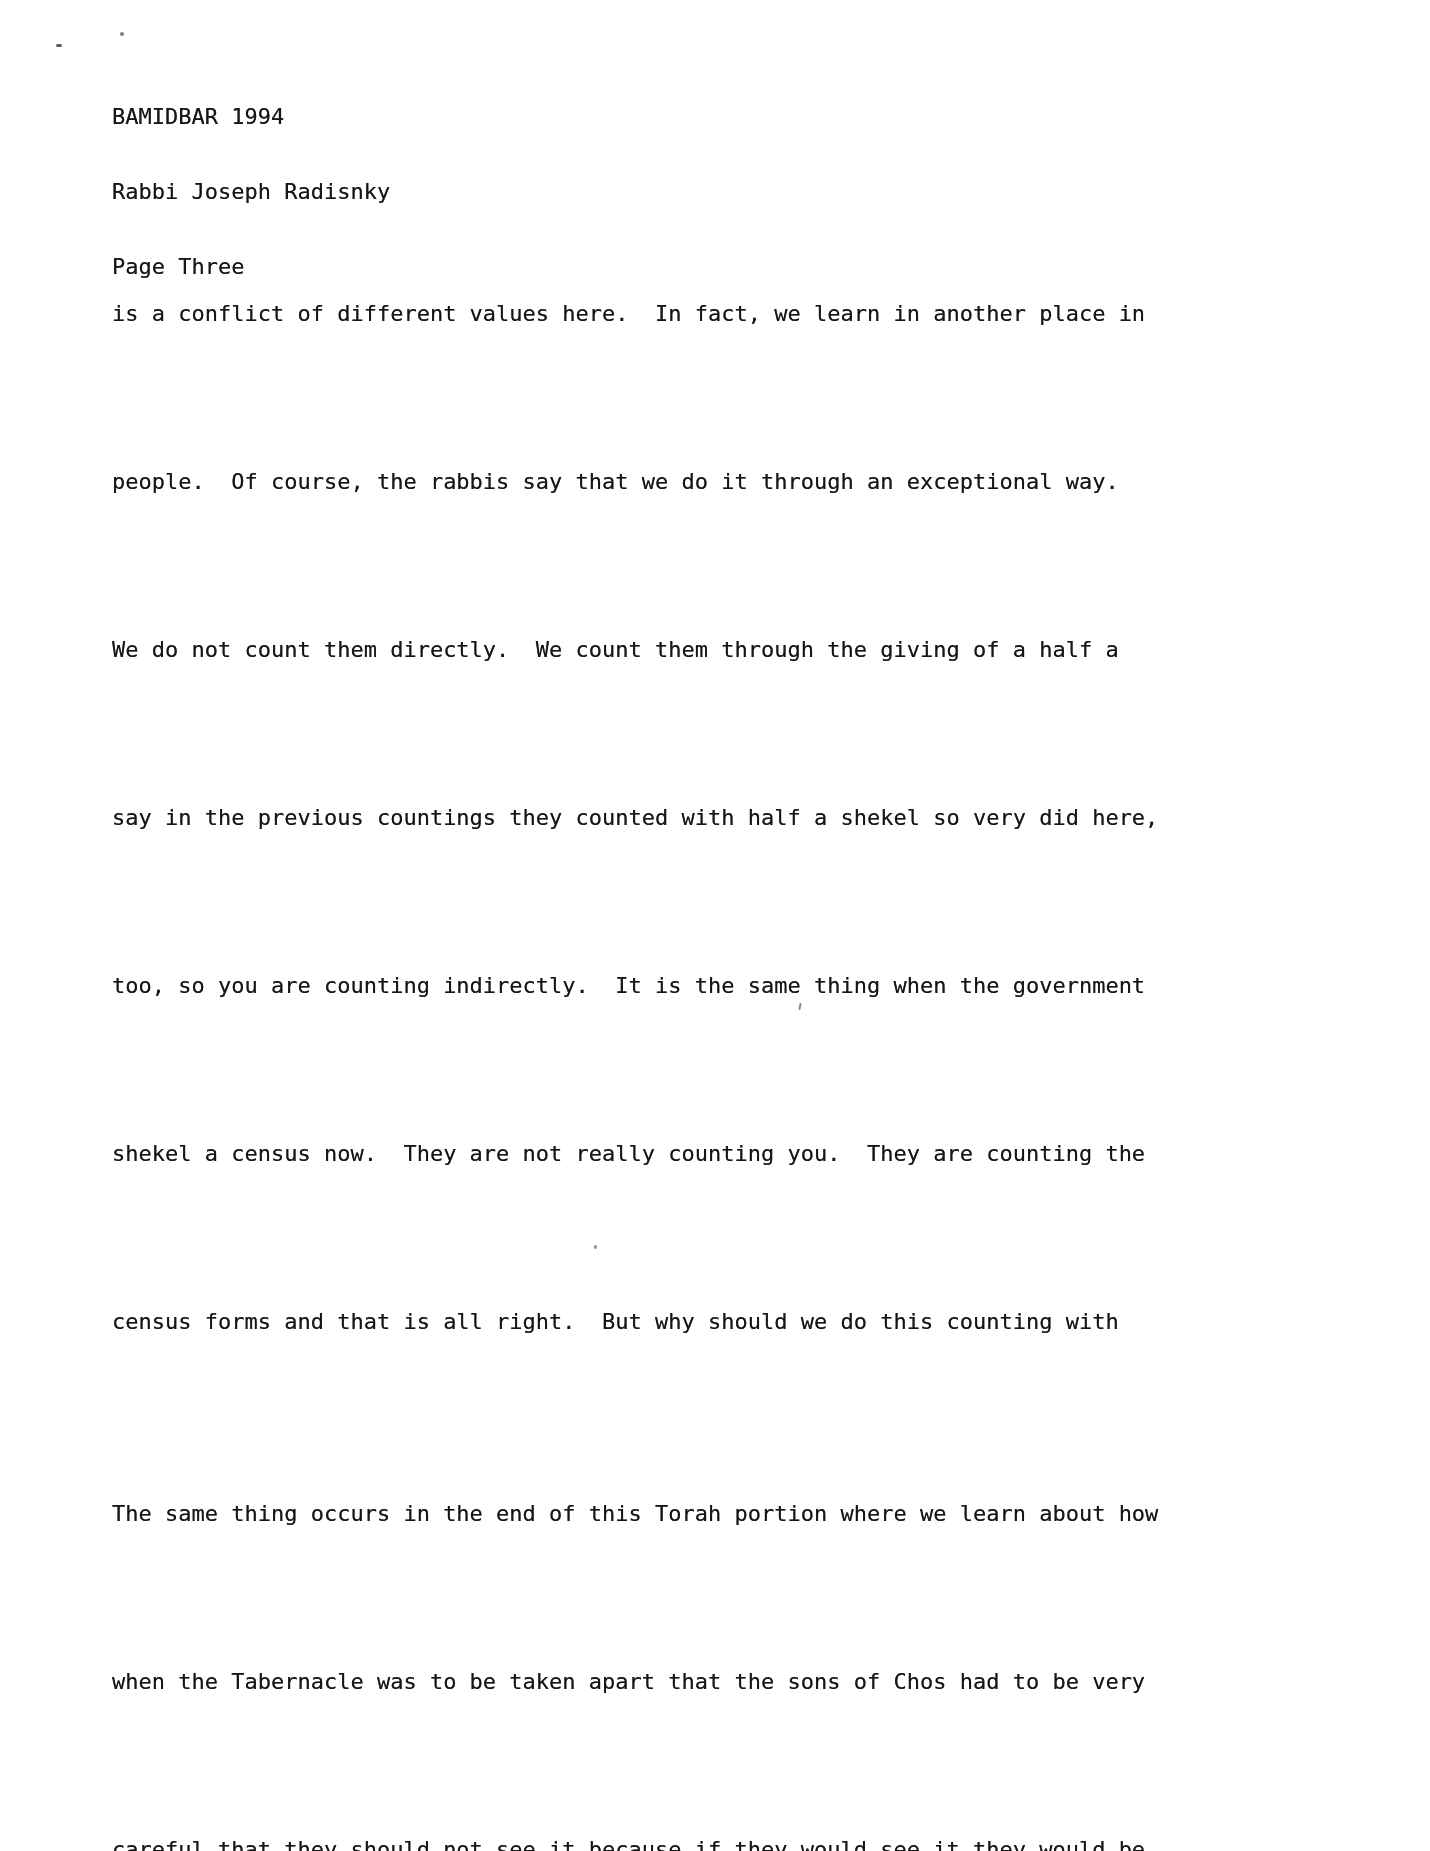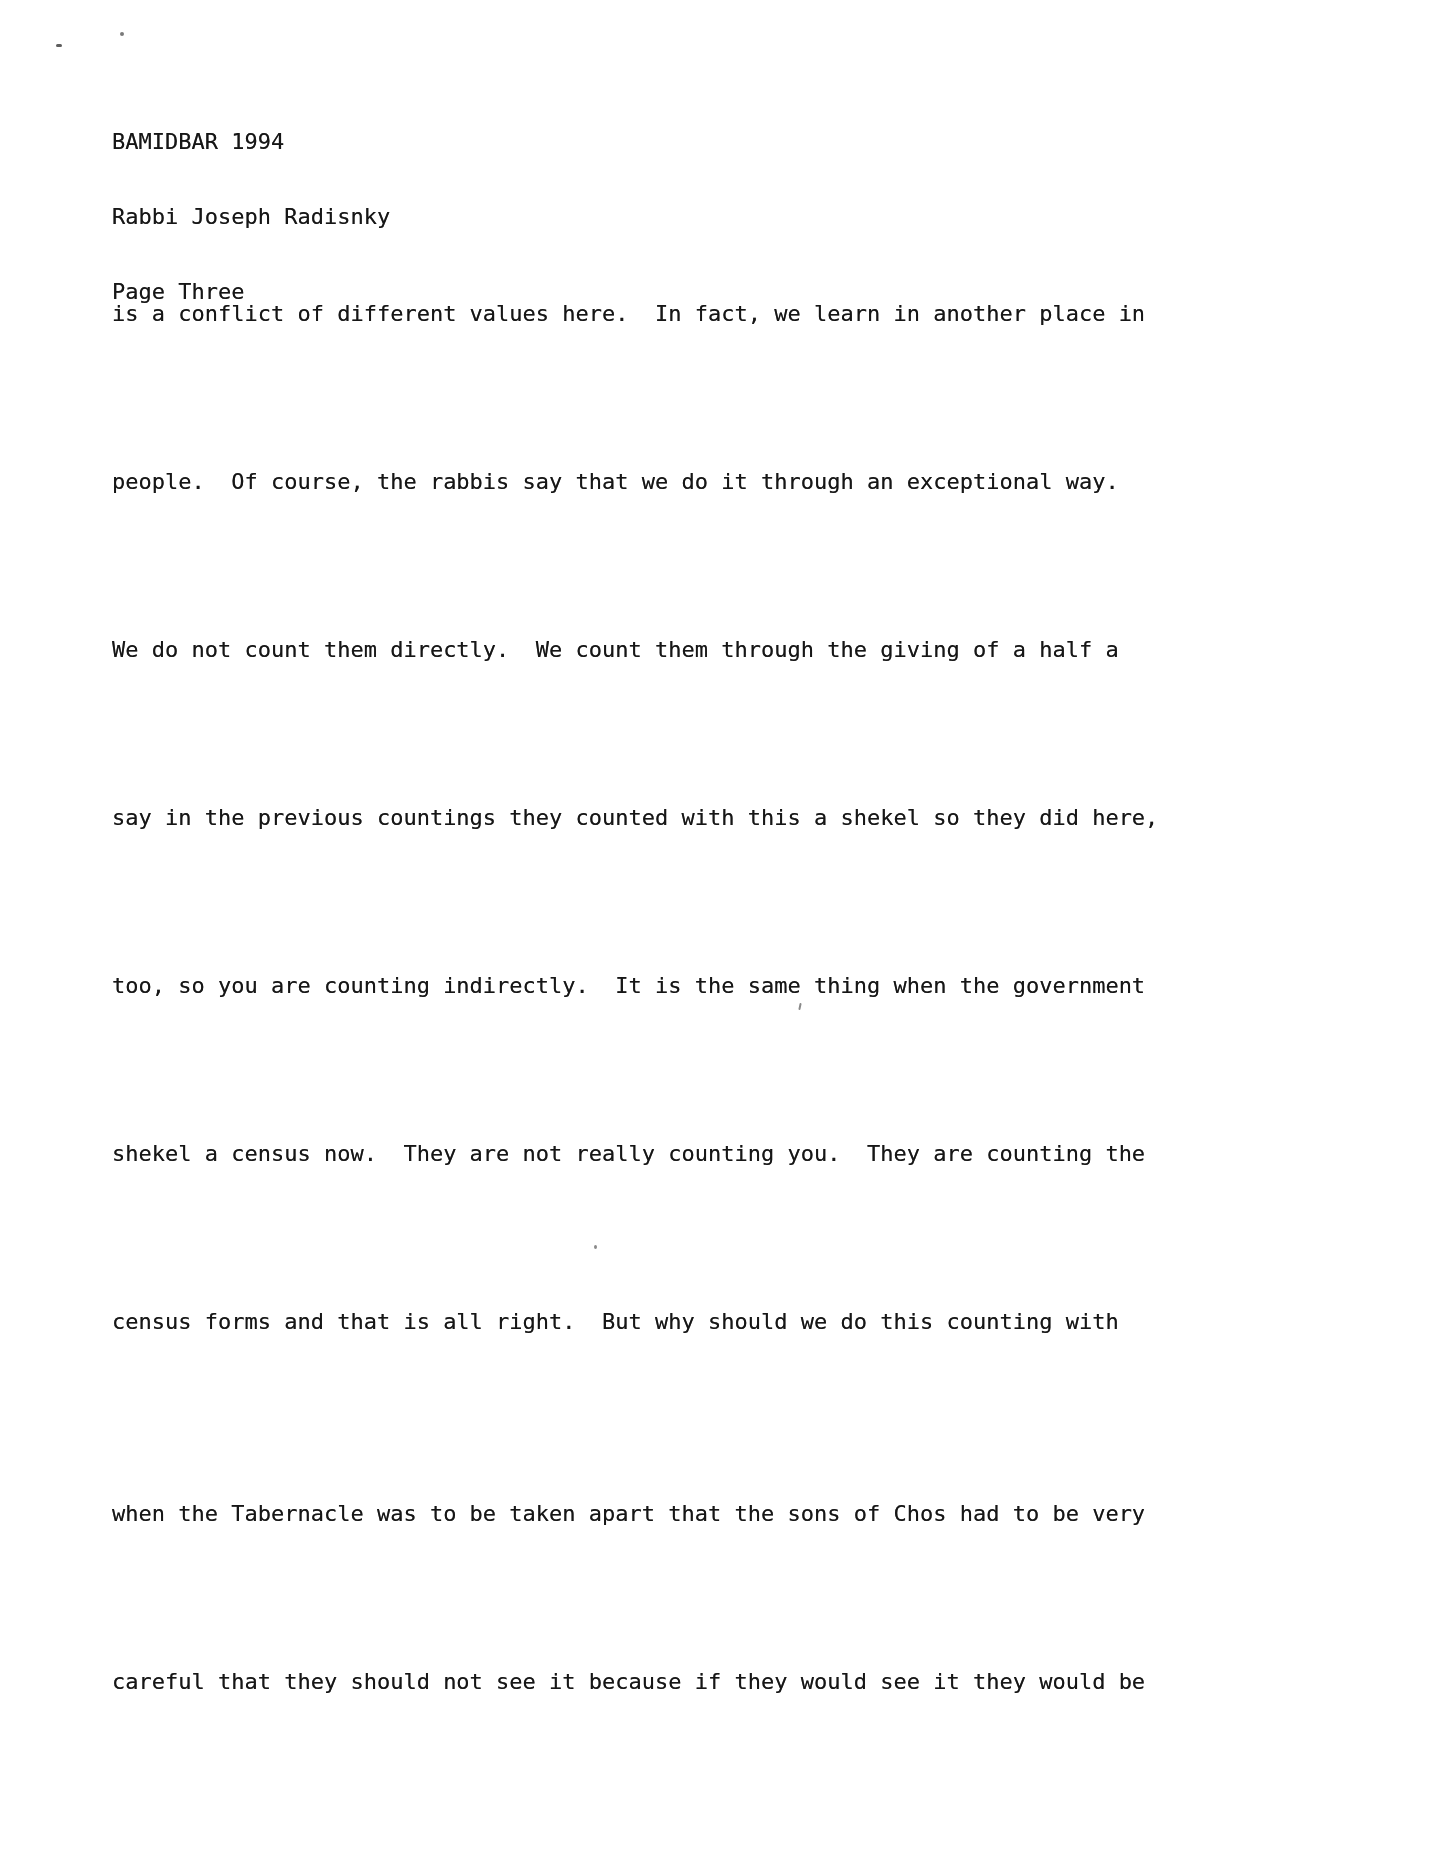--- a/index.html
+++ b/index.html
@@ -16,21 +16,21 @@
     font-family: "DejaVu Sans Mono", "Liberation Mono", monospace;
     color: #161616;
   }
   .typewritten {
     white-space: pre;
     text-shadow: 0 0 0.5px rgba(10,10,10,0.6);
   }
   .header-block {
     position: absolute;
     left: 112px;
-    top: 79px;
+    top: 54px;
     font-size: 22px;
     line-height: 25px;
   }
   .para {
     position: absolute;
     left: 112px;
     font-size: 22px;
     line-height: 56px;
   }
   .para-1 { top: 174px; }
@@ -59,38 +59,39 @@
   <div class="header-block typewritten">
     <div>BAMIDBAR 1994</div>
     <div>Rabbi Joseph Radisnky</div>
     <div>Page Three</div>
   </div>
 
   <div class="para para-1 typewritten">
     <div class="tline">is a conflict of different values here.  In fact, we learn in another place in</div>
     <div class="tline">people.  Of course, the rabbis say that we do it through an exceptional way.</div>
     <div class="tline">We do not count them directly.  We count them through the giving of a half a</div>
-    <div class="tline">say in the previous countings they counted with this a shekel so they did here,</div>
+    <div class="tline">say in the previous countings they counted with half a shekel so very did here,</div>
     <div class="tline">too, so you are counting indirectly.  It is the same thing when the government</div>
     <div class="tline">shekel a census now.  They are not really counting you.  They are counting the</div>
     <div class="tline">census forms and that is all right.  But why should we do this counting with</div>
     
     
     
     
     
     
     
     
     
     
     
   </div>
 
   <div class="para para-2 typewritten">
+    <div class="tline">The same thing occurs in the end of this Torah portion where we learn about how</div>
     <div class="tline">when the Tabernacle was to be taken apart that the sons of Chos had to be very</div>
     <div class="tline">careful that they should not see it because if they would see it they would be</div>
     
     
     
     
   </div>
 
 </div>
 

